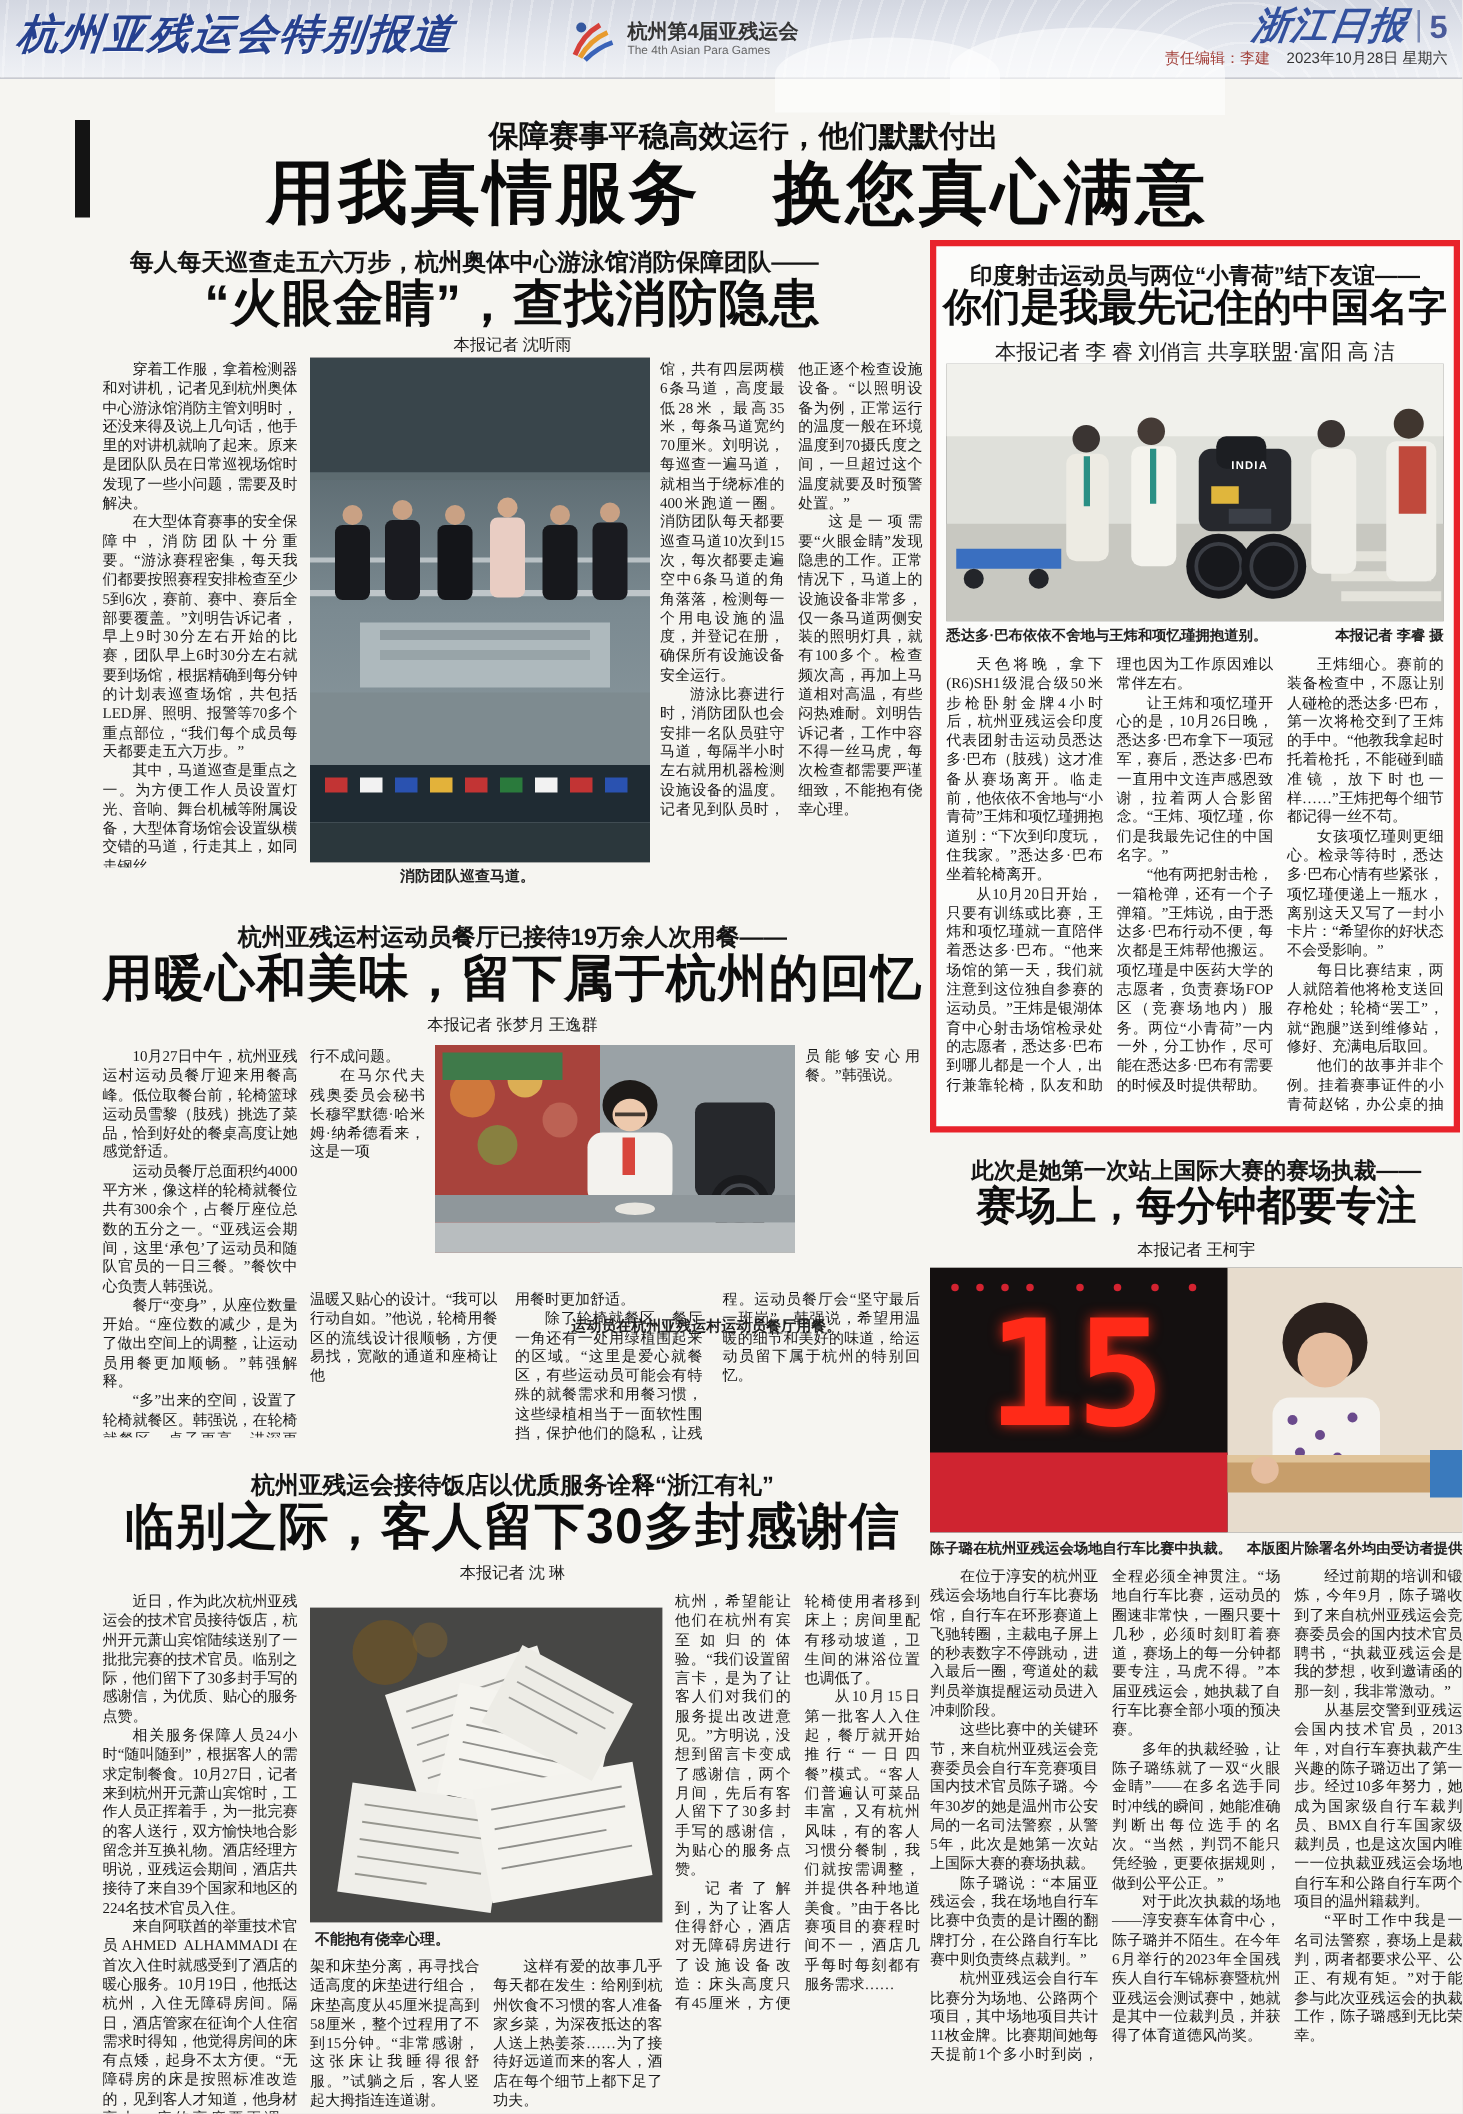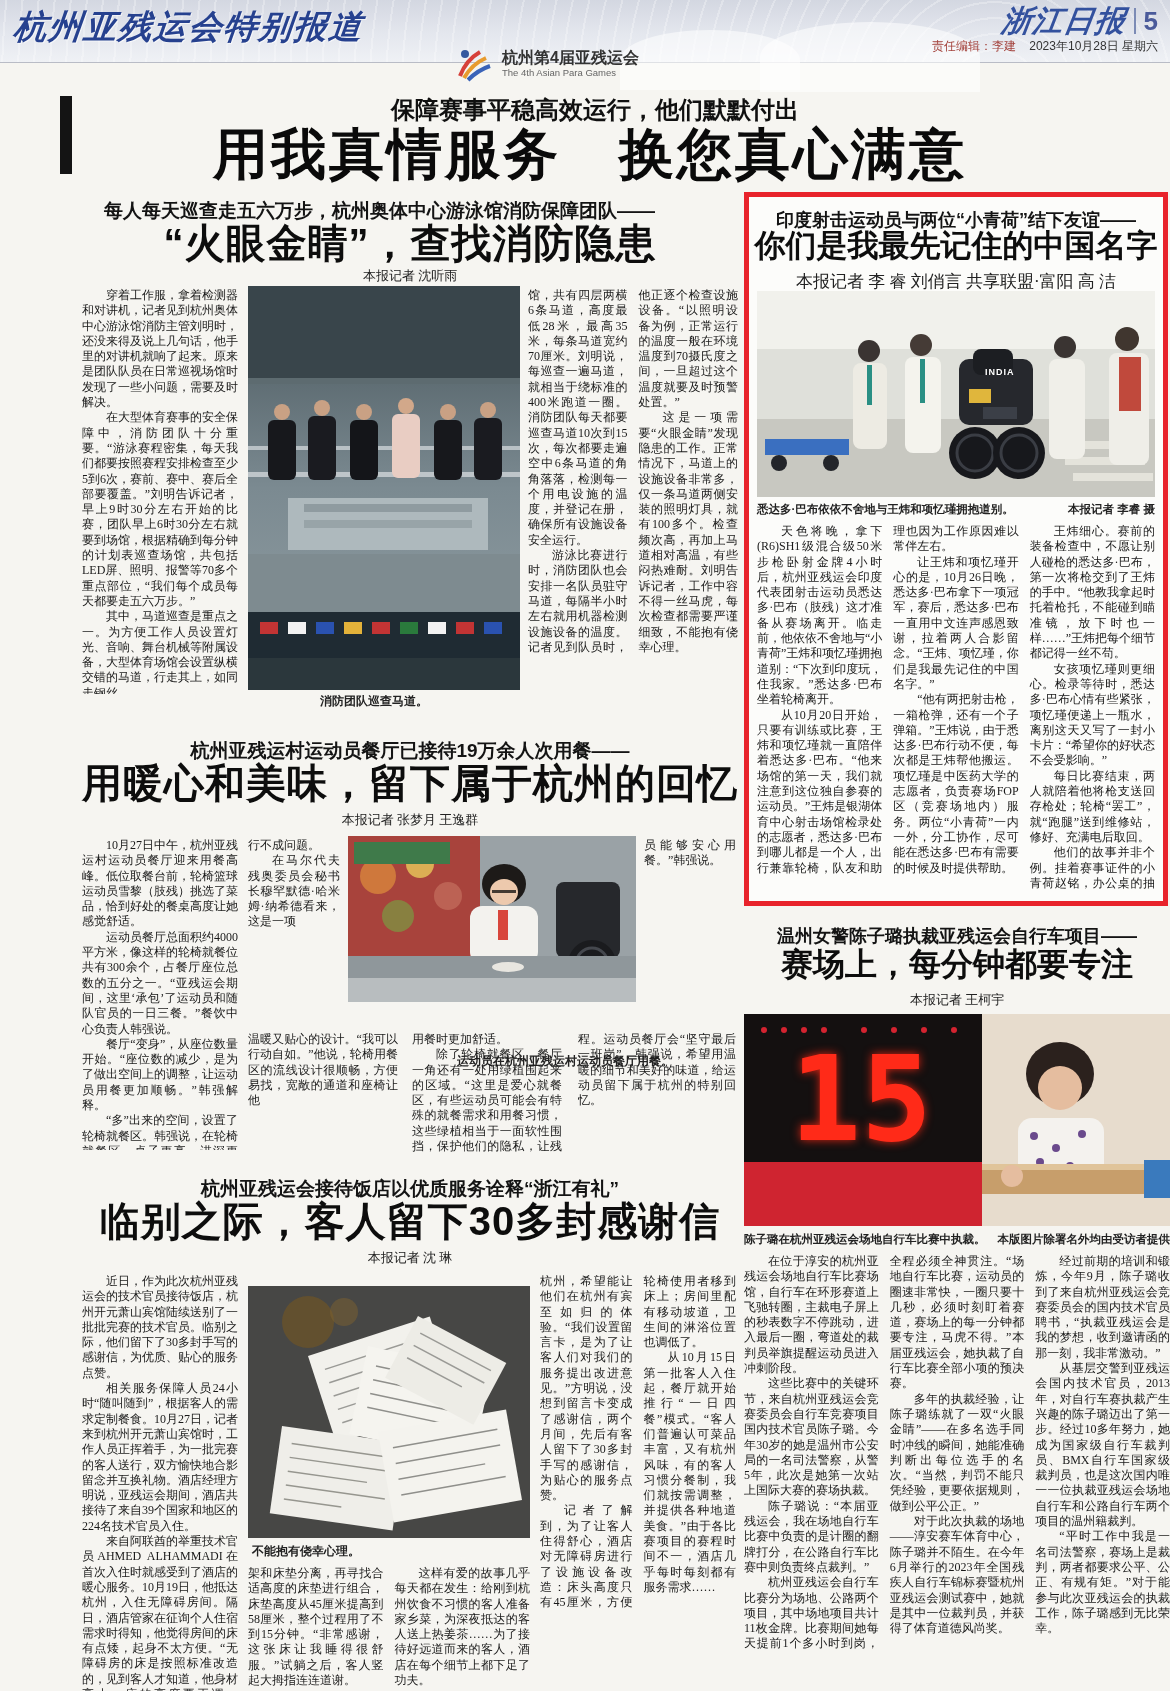--- a/index.html
+++ b/index.html
@@ -8,21 +8,21 @@
   .abs{position:absolute;}
   
   .banner{left:0;top:0;width:1170px;height:62px;
     background:linear-gradient(180deg,#d3d7e1 0%,#e4e7ee 55%,#eff1f5 100%);
     border-bottom:1px solid #b9bcc6;}
   .banner .waves{position:absolute;inset:0;opacity:.35;
     background:repeating-radial-gradient(circle at 85% 160%,rgba(255,255,255,.8) 0 2px,rgba(255,255,255,0) 2px 16px);}
   .mountain{position:absolute;border-radius:50% 50% 0 0;background:rgba(255,255,255,.55);}
   .section-label{position:absolute;left:14px;top:10px;font:italic 700 33px/1 "DejaVu Serif",serif;
     color:#26418f;transform:skewX(-6deg);letter-spacing:2px;text-shadow:1px 1px 0 rgba(255,255,255,.6);}
-  .logo-wrap{position:absolute;left:452px;top:10px;display:flex;align-items:center;gap:8px;margin-top:32px;}
+  .logo-wrap{position:absolute;left:452px;top:10px;display:flex;align-items:center;gap:8px;}
   .logo-text1{font:700 16px/1.2 "Liberation Sans",sans-serif;color:#333;}
   .logo-text2{font:400 9.5px/1.2 "Liberation Sans",sans-serif;color:#666;}
   .masthead-wrap{position:absolute;right:12px;top:6px;text-align:right;}
   .masthead-row{display:flex;align-items:center;justify-content:flex-end;gap:8px;}
   .masthead{font:italic 700 30px/1 "DejaVu Serif",serif;color:#33519e;transform:skewX(-8deg);letter-spacing:1px;}
   .mast-div{width:2px;height:26px;background:#7c8bb5;}
   .pageno{font:700 26px/1 "Liberation Sans",sans-serif;color:#4a5a9a;}
   .edition-line{margin-top:4px;font:400 12px/1 "Liberation Sans",sans-serif;color:#333;}
   .edition-line .editor{color:#a2403a;margin-right:10px;}
   
@@ -277,21 +277,21 @@
     <p style="text-indent:0;">温暖又贴心的设计。“我可以行动自如。”他说，轮椅用餐区的流线设计很顺畅，方便易找，宽敞的通道和座椅让他</p>
   </div>
   <div class="abs body-text" style="left:412px;top:1032px;width:150px;height:120px;">
     <p style="text-indent:0;">用餐时更加舒适。</p>
     <p>除了轮椅就餐区，餐厅一角还有一处用绿植围起来的区域。“这里是爱心就餐区，有些运动员可能会有特殊的就餐需求和用餐习惯，这些绿植相当于一面软性围挡，保护他们的隐私，让残疾运动</p>
   </div>
   <div class="abs body-text" style="left:578px;top:1032px;width:158px;height:120px;">
     <p style="text-indent:0;">程。运动员餐厅会“坚守最后一班岗”，韩强说，希望用温暖的细节和美好的味道，给运动员留下属于杭州的特别回忆。</p>
   </div>
 
-  <div class="abs kicker" style="left:744px;top:926px;width:426px;text-align:center;font-size:18px;">温州女警陈子璐执裁亚残运会自行车项目——</div>
+  <div class="abs kicker" style="left:744px;top:926px;width:426px;text-align:center;font-size:18px;">此次是她第一次站上国际大赛的赛场执裁——</div>
   <div class="abs headline-md" style="left:744px;top:948px;width:426px;font-size:32px;">赛场上，每分钟都要专注</div>
   <div class="abs byline" style="left:744px;top:992px;width:426px;">本报记者 王柯宇</div>
 
   <div class="abs photo" style="left:744px;top:1014px;width:426px;height:212px;">
     <svg viewBox="0 0 426 212" preserveAspectRatio="none">
       <rect width="426" height="212" fill="#e7dccd"></rect>
       <rect width="238" height="212" fill="#141010"></rect>
       <g fill="#d42330">
           <circle cx="20" cy="16" r="3"></circle>
           <circle cx="40" cy="16" r="3"></circle>

